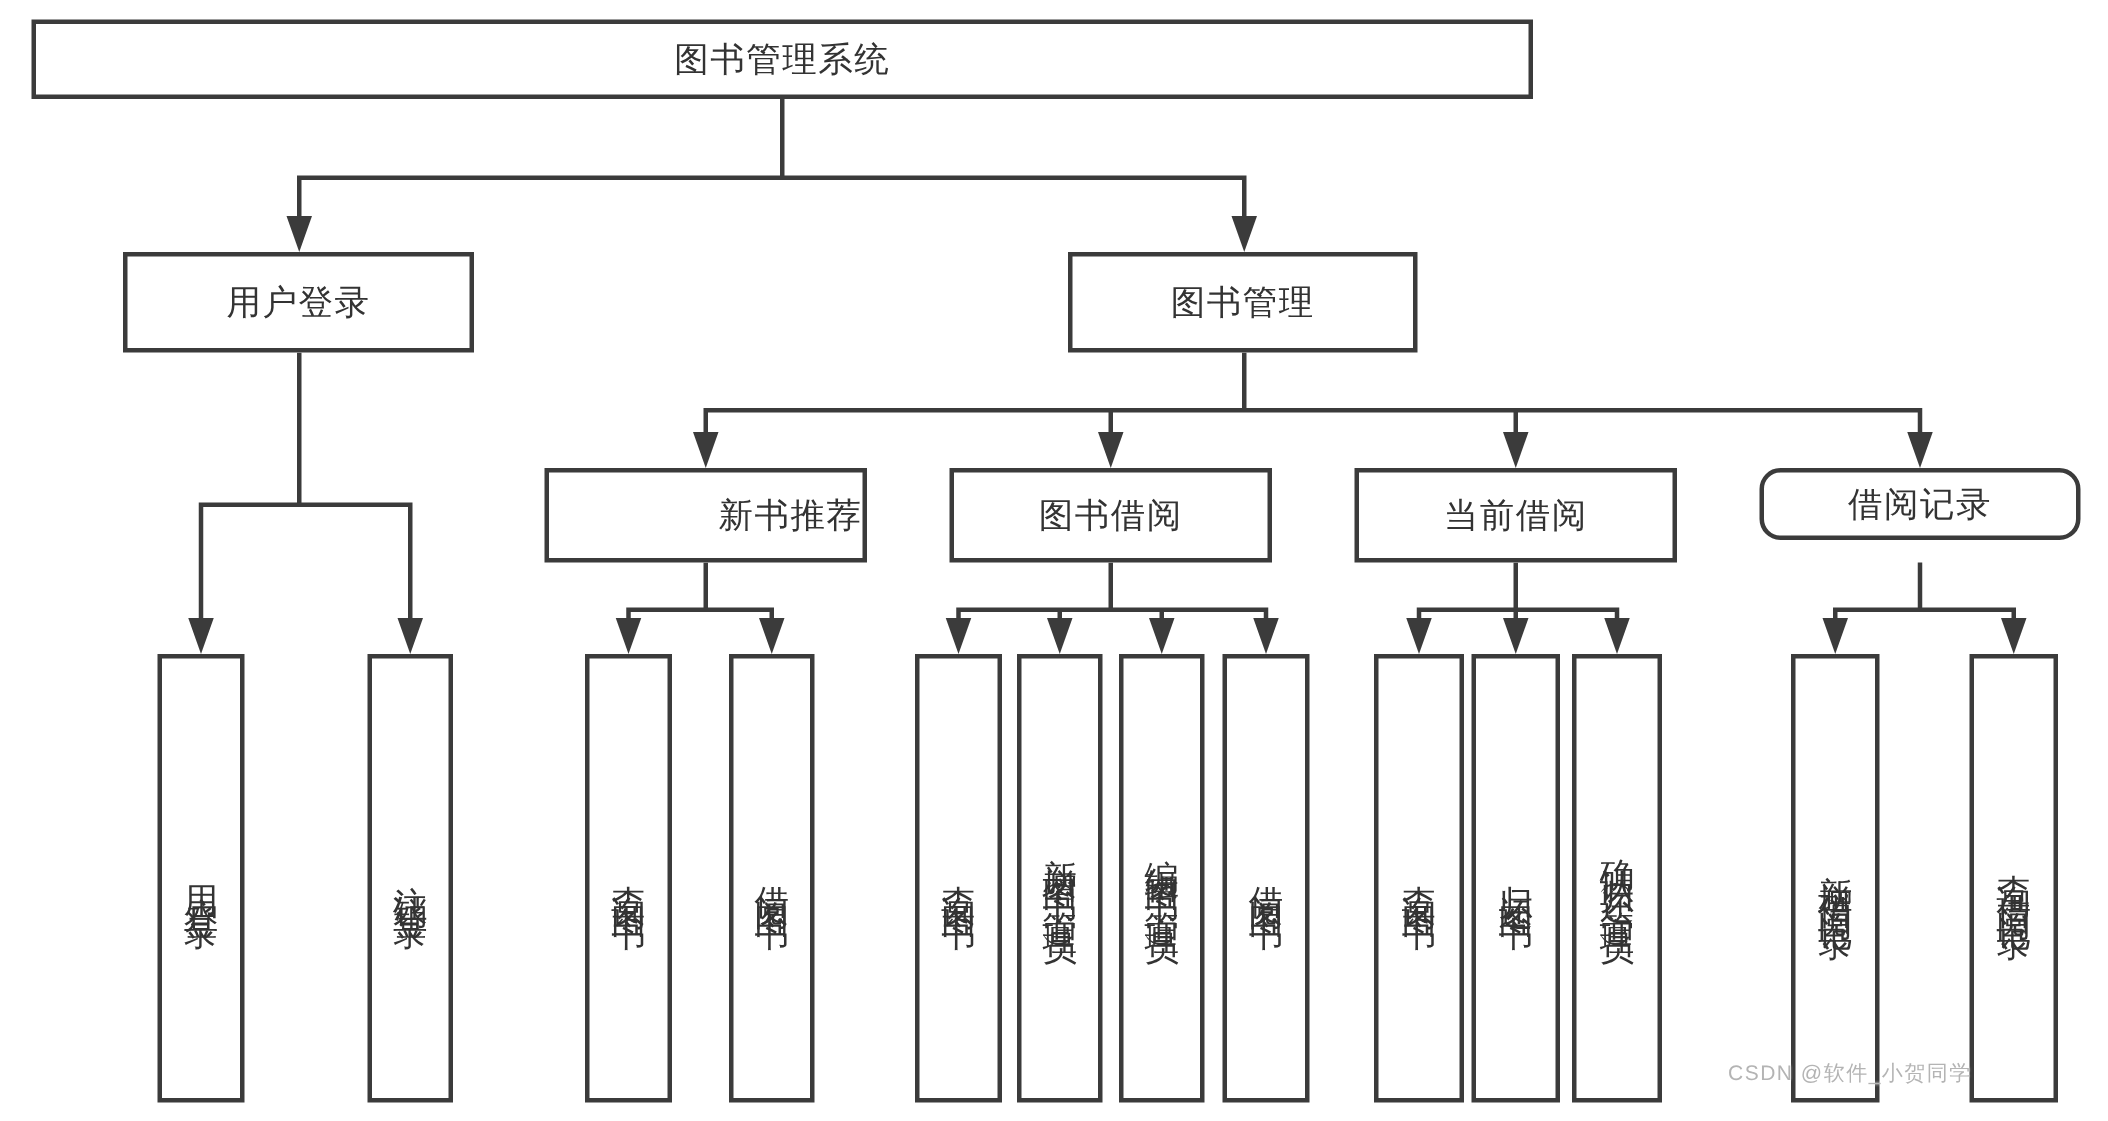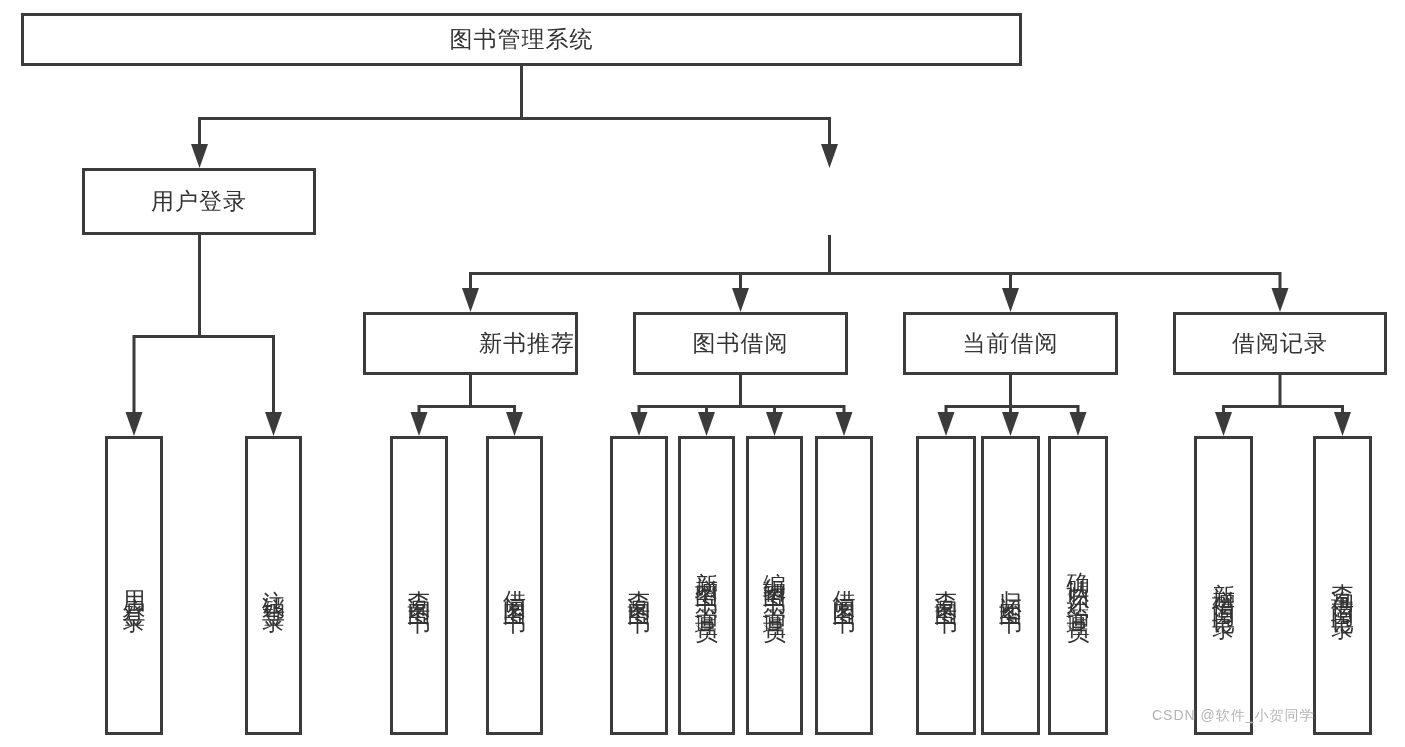--- a/index.html
+++ b/index.html
@@ -131,31 +131,34 @@
     </g>
   </svg>
 
   <div class="node hnode" style="left:21px; top:13px; width:1001px; height:53px;">
     <span>图书管理系统</span>
   </div>
 
   <div class="node hnode" style="left:82px; top:168px; width:234px; height:67px;">
     <span>用户登录</span>
   </div>
+  <div class="node hnode" style="left:712px; top:168px; width:233px; height:67px;">
+    <span>图书管理</span>
+  </div>
 
   <div class="node hnode" style="left:363px; top:312px; width:215px; height:63px;justify-content:flex-end;">
     <span>新书推荐</span>
   </div>
   <div class="node hnode" style="left:903px; top:312px; width:215px; height:63px;">
     <span>当前借阅</span>
   </div>
   <div class="node hnode" style="left:633px; top:312px; width:215px; height:63px;">
     <span>图书借阅</span>
   </div>
-  <div class="node hnode" style="left:1173px; top:312px; width:214px; height:63px;">
+  <div class="node hnode" style="left:1173px; top:312px; width:214px; height:48px;border-radius:14px;">
     <span>借阅记录</span>
   </div>
 
   <div class="node vnode" style="left:105px; top:436px; width:58px; height:299px;">
     <span>用户登录</span>
   </div>
   <div class="node vnode" style="left:245px; top:436px; width:57px; height:299px;">
     <span>注销登录</span>
   </div>
 

